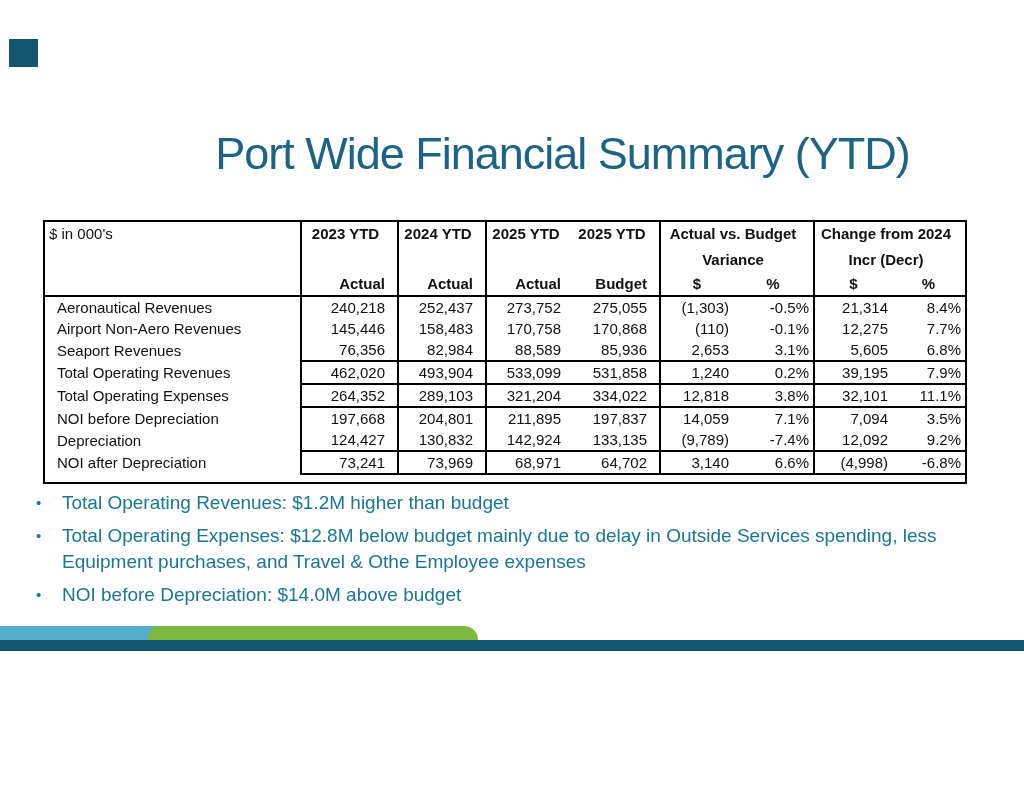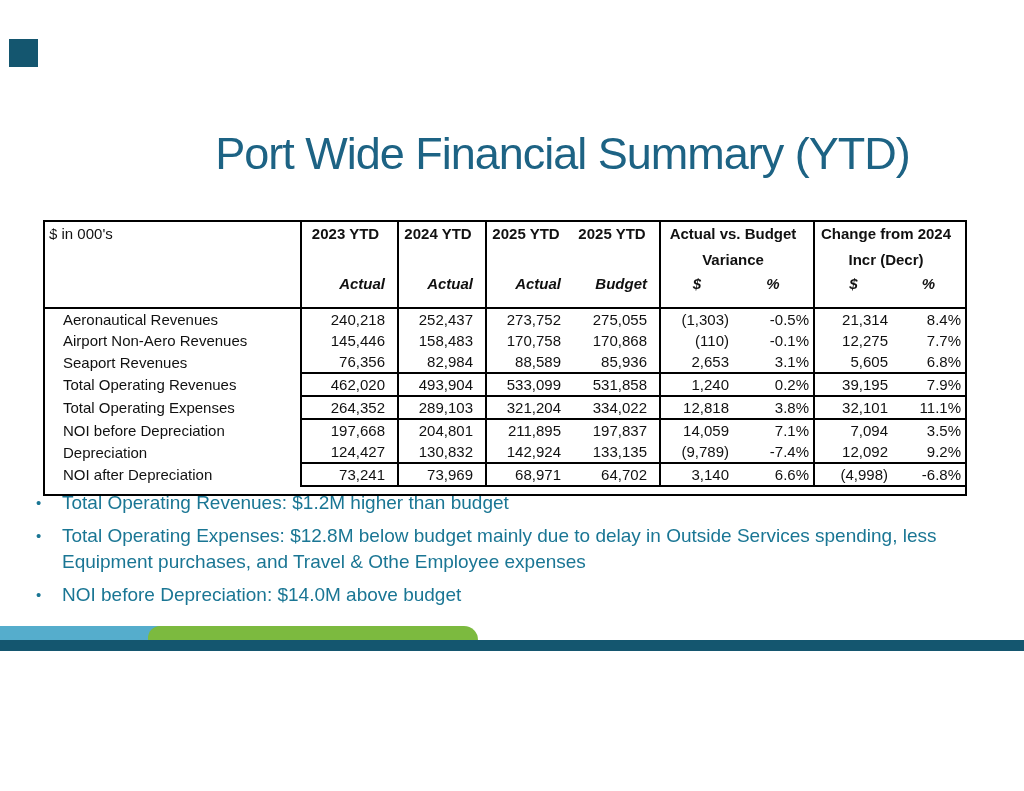--- a/index.html
+++ b/index.html
@@ -17,27 +17,27 @@
   .tbl-wrap{position:absolute;left:43px;top:220px;}
   table.fin{border-collapse:collapse;table-layout:fixed;width:922px;
             border:2px solid #000;font-size:15px;color:#111;}
   table.fin th,table.fin td{padding:0 12px 0 4px;white-space:nowrap;overflow:hidden;}
   col.c-lbl{width:257px}col.c-1{width:97px}col.c-2{width:88px}col.c-3{width:87px}
   col.c-4{width:87px}col.c-5{width:81px}col.c-6{width:73px}col.c-7{width:86px}col.c-8{width:66px}
   .br{border-right:2px solid #000;}
   thead th{font-weight:bold;text-align:center;padding:0 4px;}
   thead tr.h1 th{height:26px;vertical-align:top;padding-top:3px;}
   thead tr.h2 th{height:20px;vertical-align:top;}
-  thead tr.h3 th{height:21px;vertical-align:bottom;padding-bottom:15px;font-style:italic;}
+  thead tr.h3 th{height:21px;vertical-align:bottom;padding-bottom:3px;}
   th.unit{vertical-align:bottom;text-align:left;font-weight:normal;padding:0 4px 3px 6px;}
   thead tr.h3 th{border-bottom:2px solid #000;}
   th.unit{border-bottom:2px solid #000;border-radius:28px;}
   thead th.ra{text-align:right;padding-right:12px;}
   tbody td{height:21px;}
-  tbody td.lbl{text-align:left;padding-left:18px;}
+  tbody td.lbl{text-align:left;padding-left:12px;}
   tbody td.num{text-align:right;}
   tbody td.pct{padding-right:4px;}
   tbody tr.bold td{font-weight:normal;}
   tbody tr.rule-top td.num{border-top:2px solid #000;}
   tbody tr.rule-bottom td.num{border-bottom:2px solid #000;}
   tbody tr.spacer td{height:7px;border:none;}
 
   
   .bullets{position:absolute;left:36px;top:490px;width:950px;margin:0;padding:0;list-style:none;
            color:#1A7694;font-size:19px;line-height:26px;}

